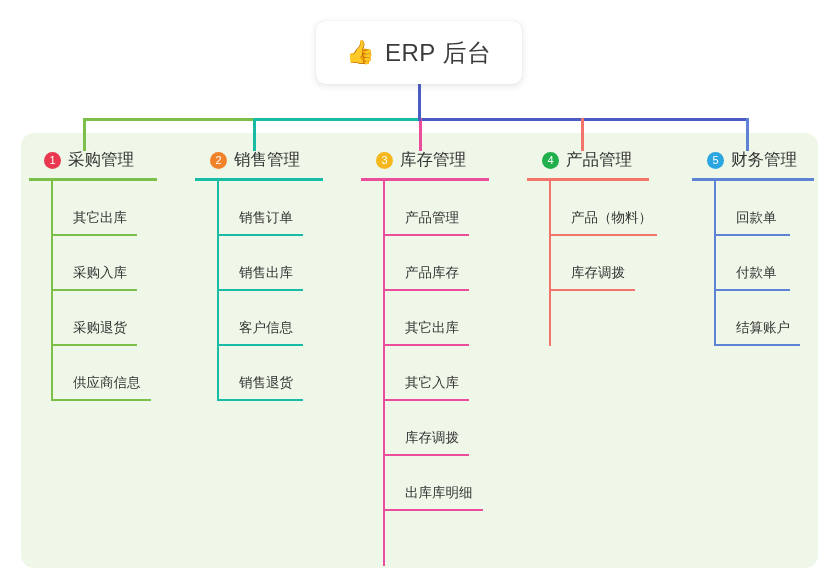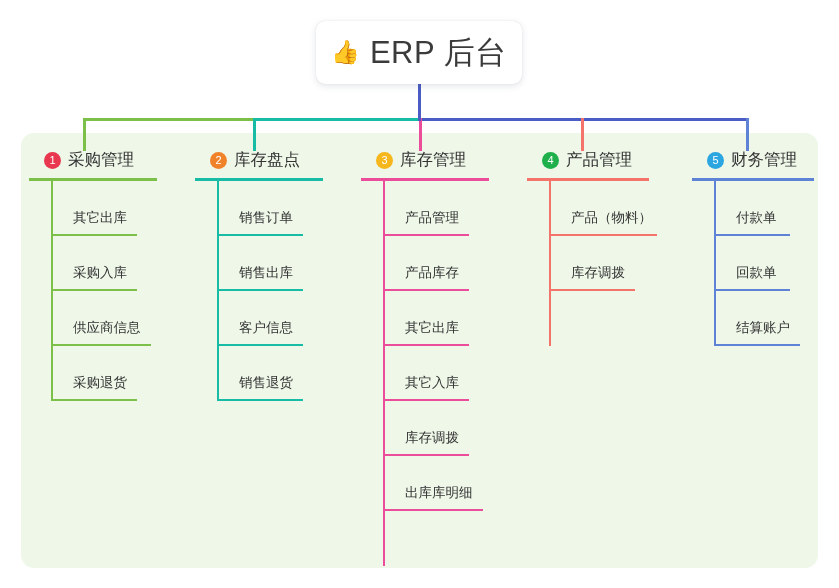--- a/index.html
+++ b/index.html
@@ -31,21 +31,21 @@
     justify-content: center;
     gap: 10px;
     z-index: 6;
   }
   #root-card .thumb {
     font-size: 23px;
     line-height: 1;
     color: #F1B31C;
   }
   #root-card .root-title {
-    font-size: 31px;
+    font-size: 24px;
     letter-spacing: 0.5px;
     color: #3b3b3b;
     white-space: nowrap;
   }
 
   
   .stem {
     position: absolute;
     width: 3px;
     z-index: 4;
@@ -176,33 +176,33 @@
         <div class="spine" style="height: 220px; background: rgb(124, 192, 74);"></div>
         <div class="leaf">
           <div class="leaf-label">其它出库</div>
           <div class="leaf-rule" style="width: 86px; background: rgb(124, 192, 74);"></div>
         </div>
         <div class="leaf">
           <div class="leaf-label">采购入库</div>
           <div class="leaf-rule" style="width: 86px; background: rgb(124, 192, 74);"></div>
         </div>
         <div class="leaf">
+          <div class="leaf-label">采购退货</div>
+          <div class="leaf-rule" style="width: 86px; background: rgb(124, 192, 74);"></div>
+        </div>
+        <div class="leaf">
           <div class="leaf-label">供应商信息</div>
           <div class="leaf-rule" style="width: 100px; background: rgb(124, 192, 74);"></div>
         </div>
-        <div class="leaf">
-          <div class="leaf-label">采购退货</div>
-          <div class="leaf-rule" style="width: 86px; background: rgb(124, 192, 74);"></div>
-        </div>
       </div>
     </div>
     <div class="column" style="left: 195px; top: 146px;">
       <div class="col-head">
         <span class="badge" style="background: rgb(240, 130, 42);">2</span>
-        <span class="col-title">库存盘点</span>
+        <span class="col-title">销售管理</span>
       </div>
       <div class="col-rule" style="width: 128px; background: rgb(24, 188, 165);"></div>
       <div class="children">
         <div class="spine" style="height: 220px; background: rgb(24, 188, 165);"></div>
         <div class="leaf">
           <div class="leaf-label">销售订单</div>
           <div class="leaf-rule" style="width: 86px; background: rgb(24, 188, 165);"></div>
         </div>
         <div class="leaf">
           <div class="leaf-label">销售出库</div>
@@ -272,26 +272,26 @@
     </div>
     <div class="column" style="left: 692px; top: 146px;">
       <div class="col-head">
         <span class="badge" style="background: rgb(43, 166, 224);">5</span>
         <span class="col-title">财务管理</span>
       </div>
       <div class="col-rule" style="width: 122px; background: rgb(94, 131, 214);"></div>
       <div class="children">
         <div class="spine" style="height: 165px; background: rgb(94, 131, 214);"></div>
         <div class="leaf">
+          <div class="leaf-label">回款单</div>
+          <div class="leaf-rule" style="width: 76px; background: rgb(94, 131, 214);"></div>
+        </div>
+        <div class="leaf">
           <div class="leaf-label">付款单</div>
           <div class="leaf-rule" style="width: 76px; background: rgb(94, 131, 214);"></div>
         </div>
         <div class="leaf">
-          <div class="leaf-label">回款单</div>
-          <div class="leaf-rule" style="width: 76px; background: rgb(94, 131, 214);"></div>
-        </div>
-        <div class="leaf">
           <div class="leaf-label">结算账户</div>
           <div class="leaf-rule" style="width: 86px; background: rgb(94, 131, 214);"></div>
         </div>
       </div>
     </div>
   </div>
 
 </body></html>

